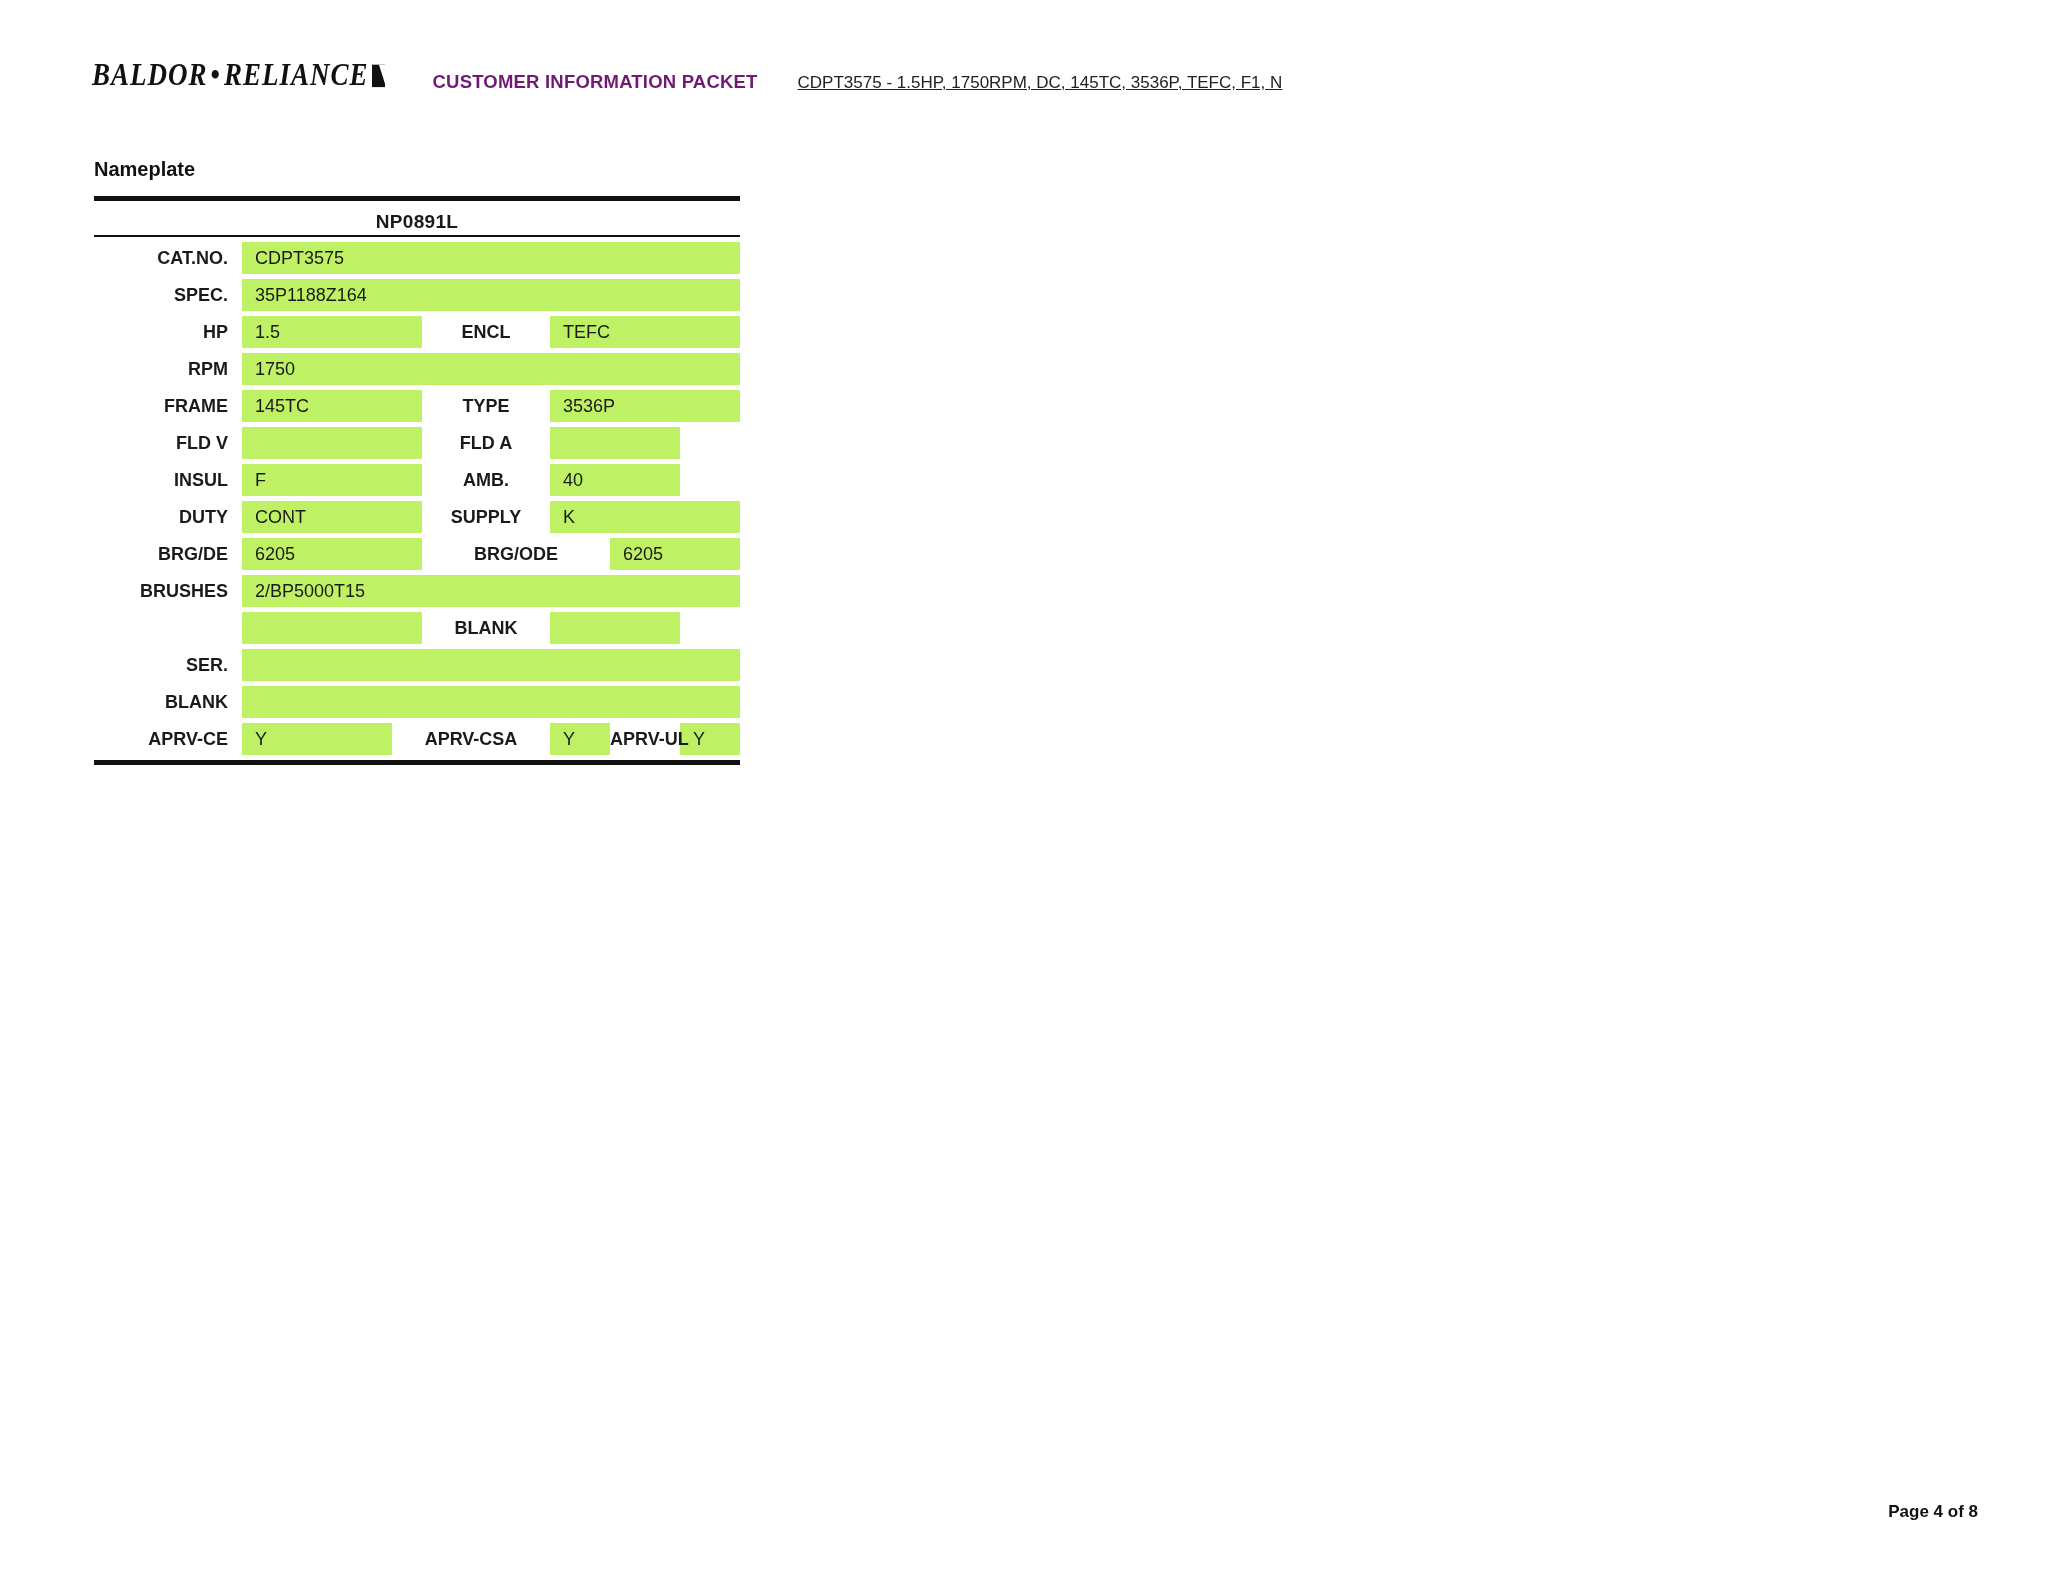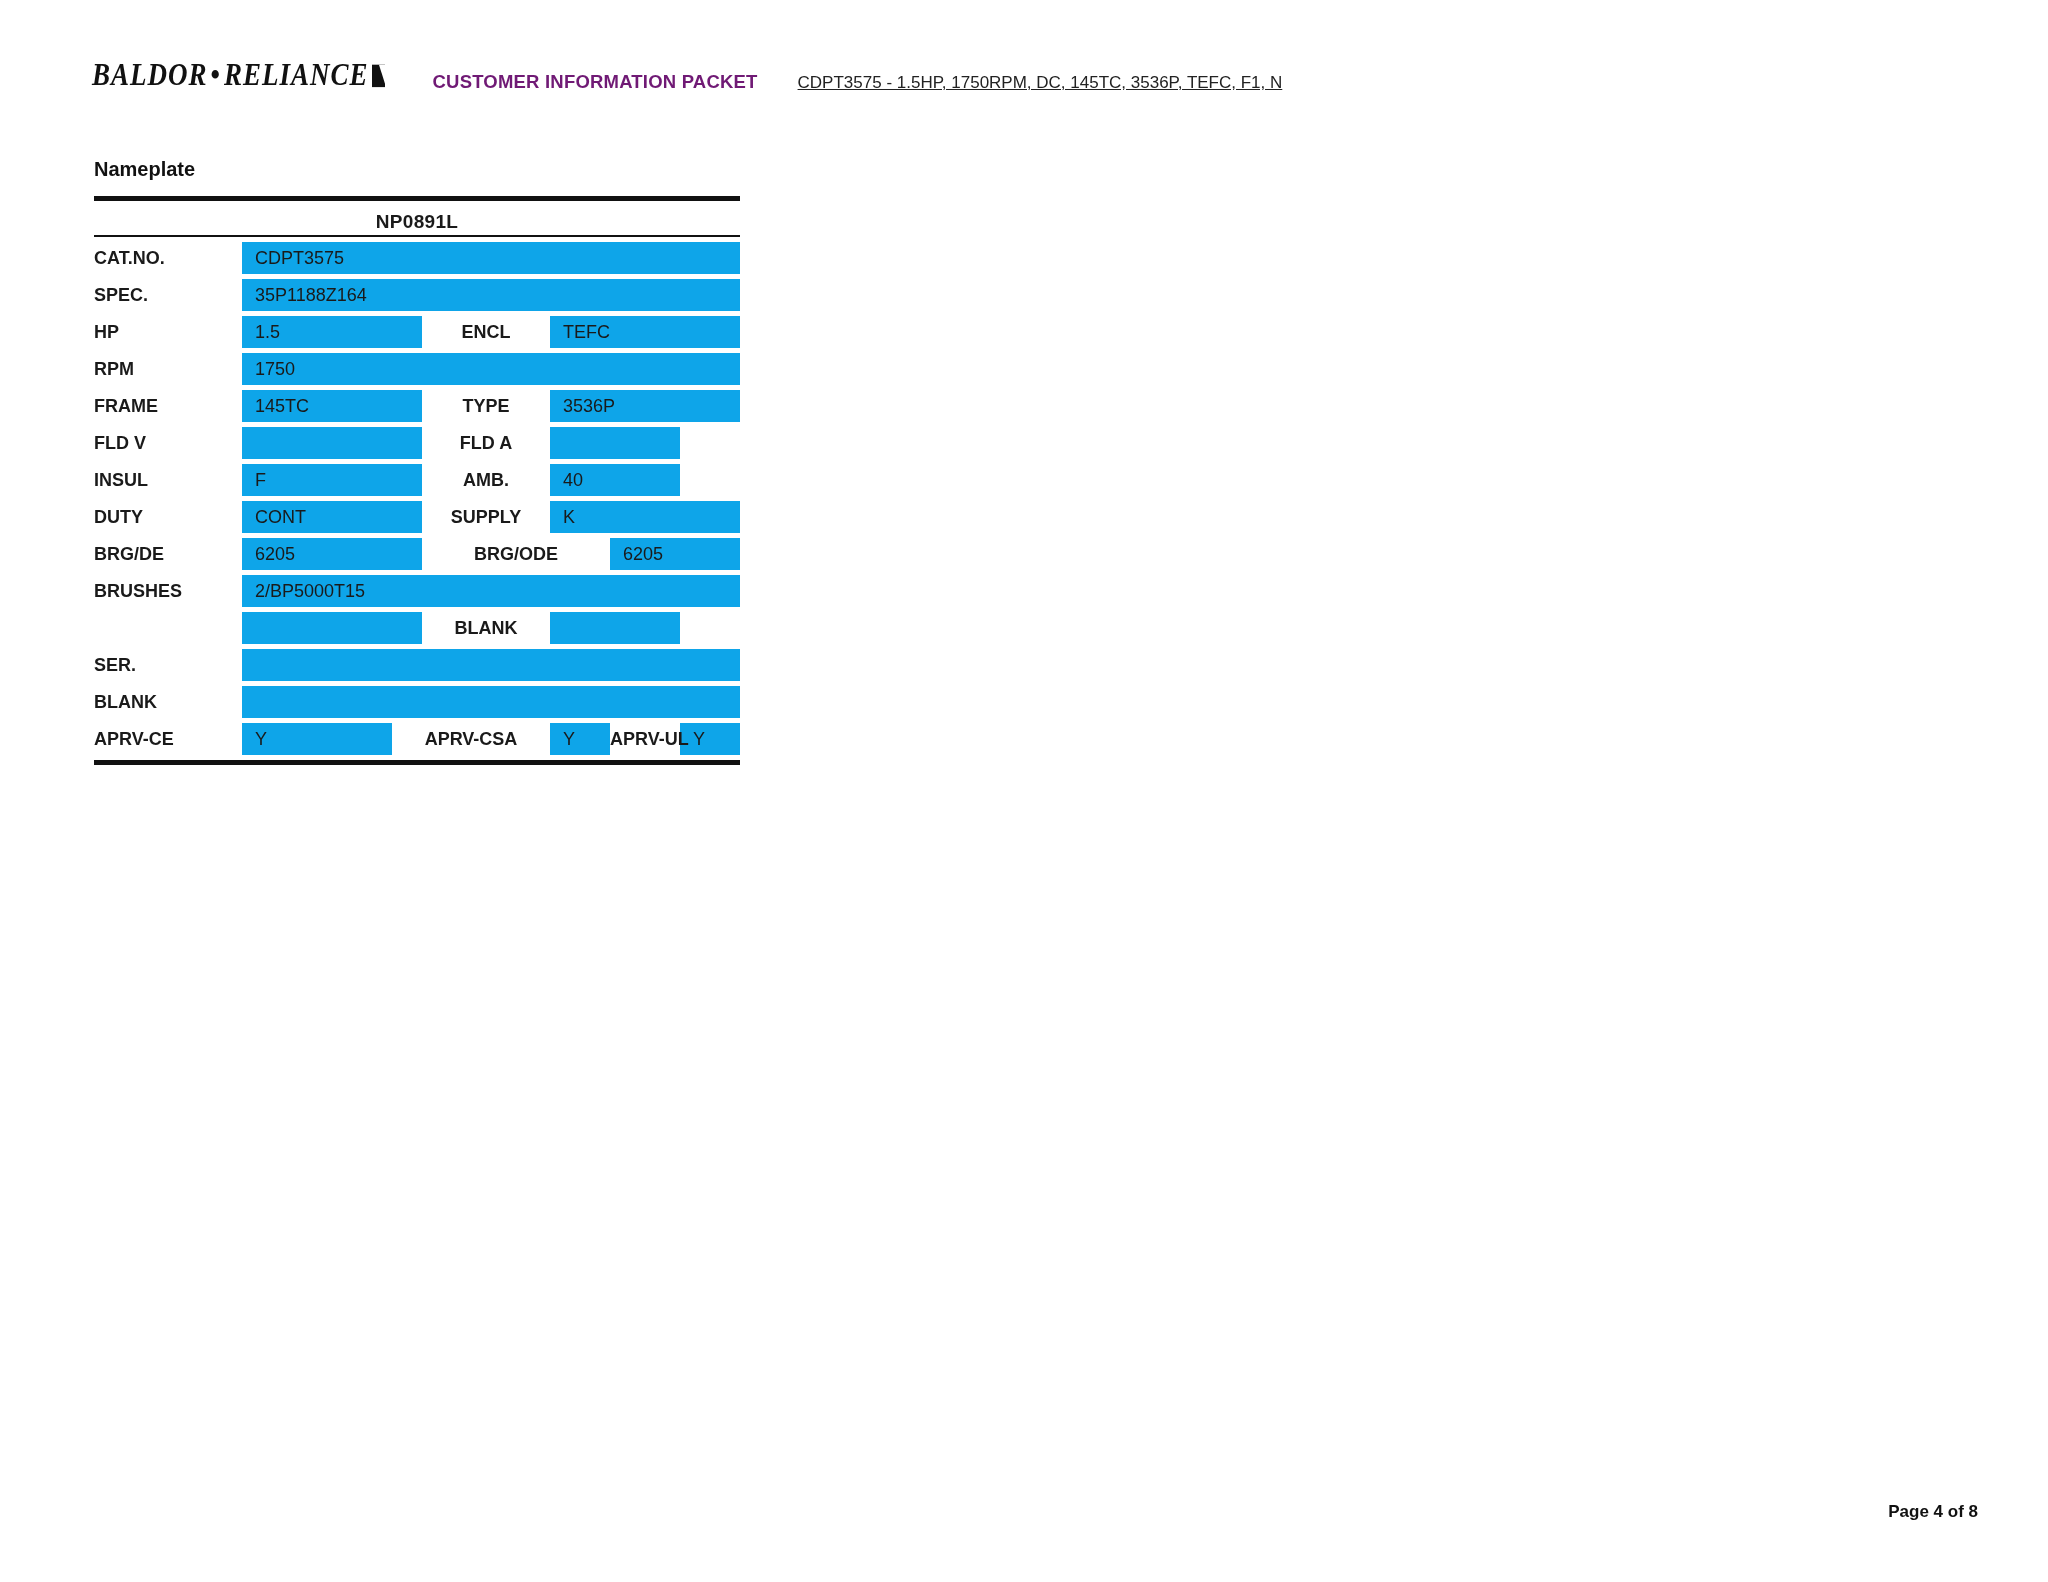--- a/index.html
+++ b/index.html
@@ -117,29 +117,29 @@
     border-spacing: 0 5px;
     table-layout: fixed;
     font-size: 18px;
   }
   table.np td {
     height: 32px;
     vertical-align: middle;
     padding: 0;
   }
   .lbl {
-    text-align: left;
+    text-align: right;
     font-weight: bold;
     padding-right: 14px !important;
     white-space: nowrap;
     background: #ffffff;
     font-size: 18px;
   }
   .val {
-    background: #0ea5e9;
+    background: #bef264;
     padding-left: 13px !important;
     font-size: 18px;
     color: #1a1a1a;
     white-space: nowrap;
     overflow: hidden;
   }
   .val.empty {
     color: transparent;
   }
   .spacer {

